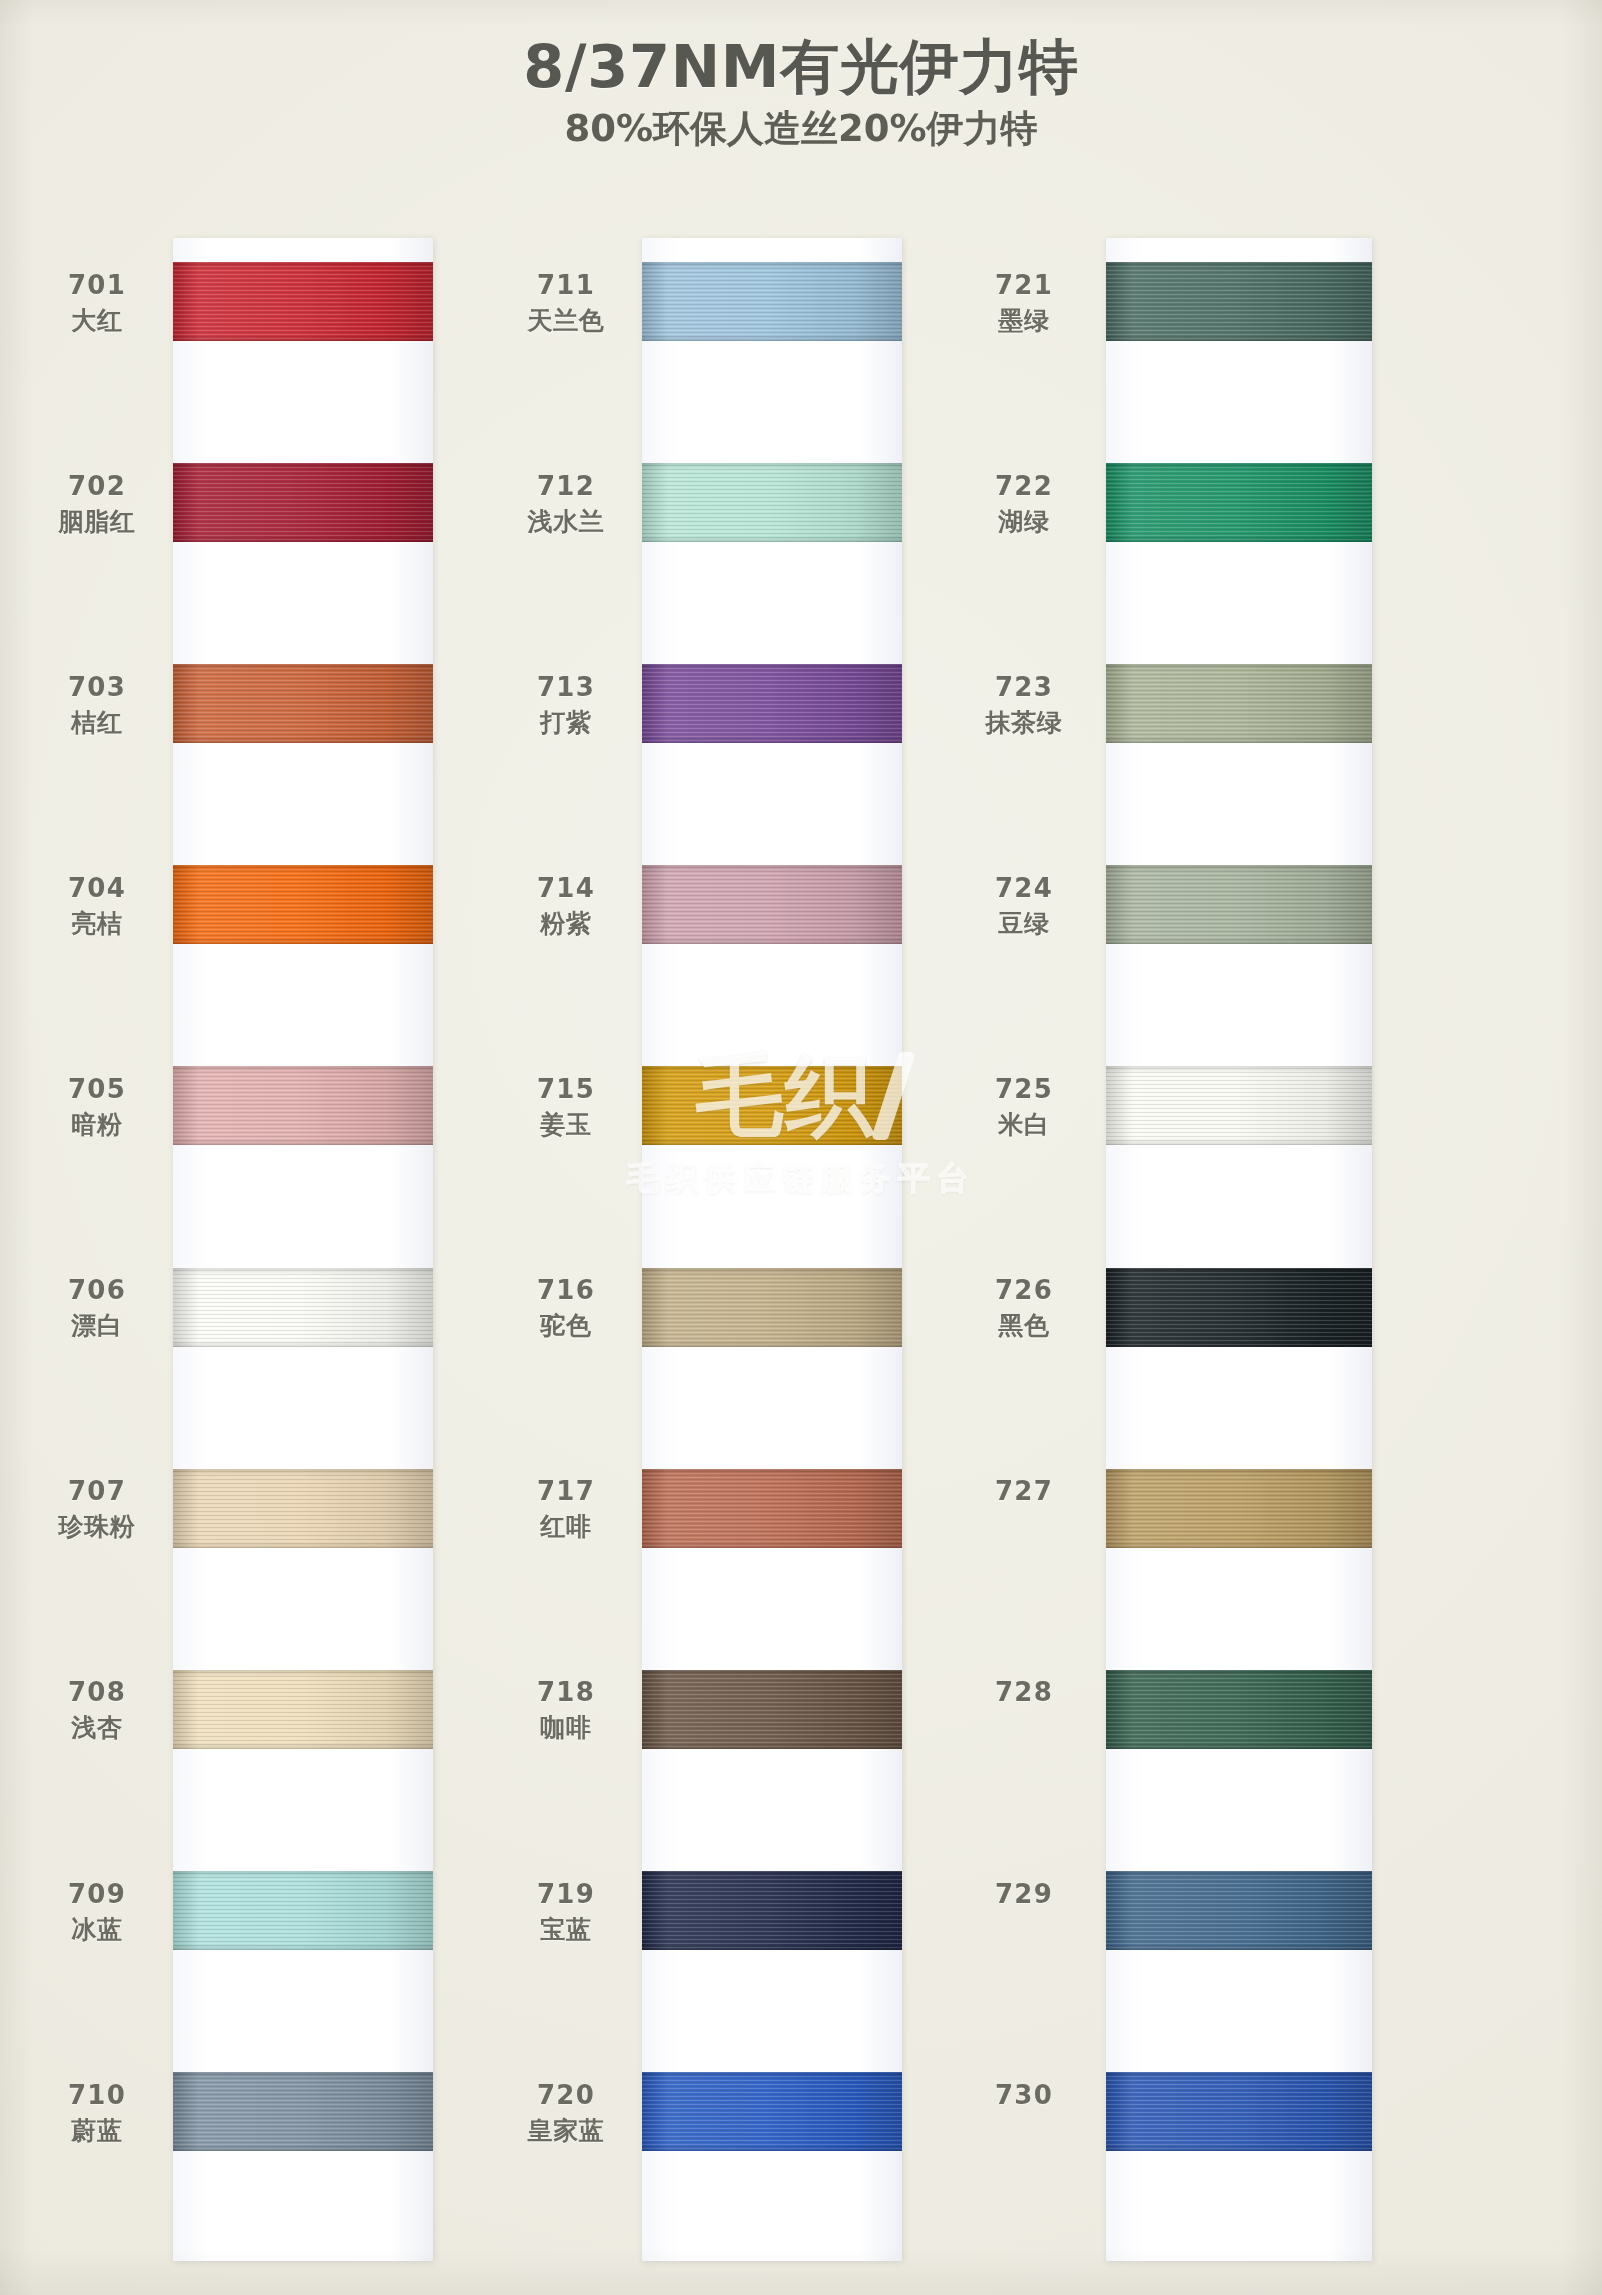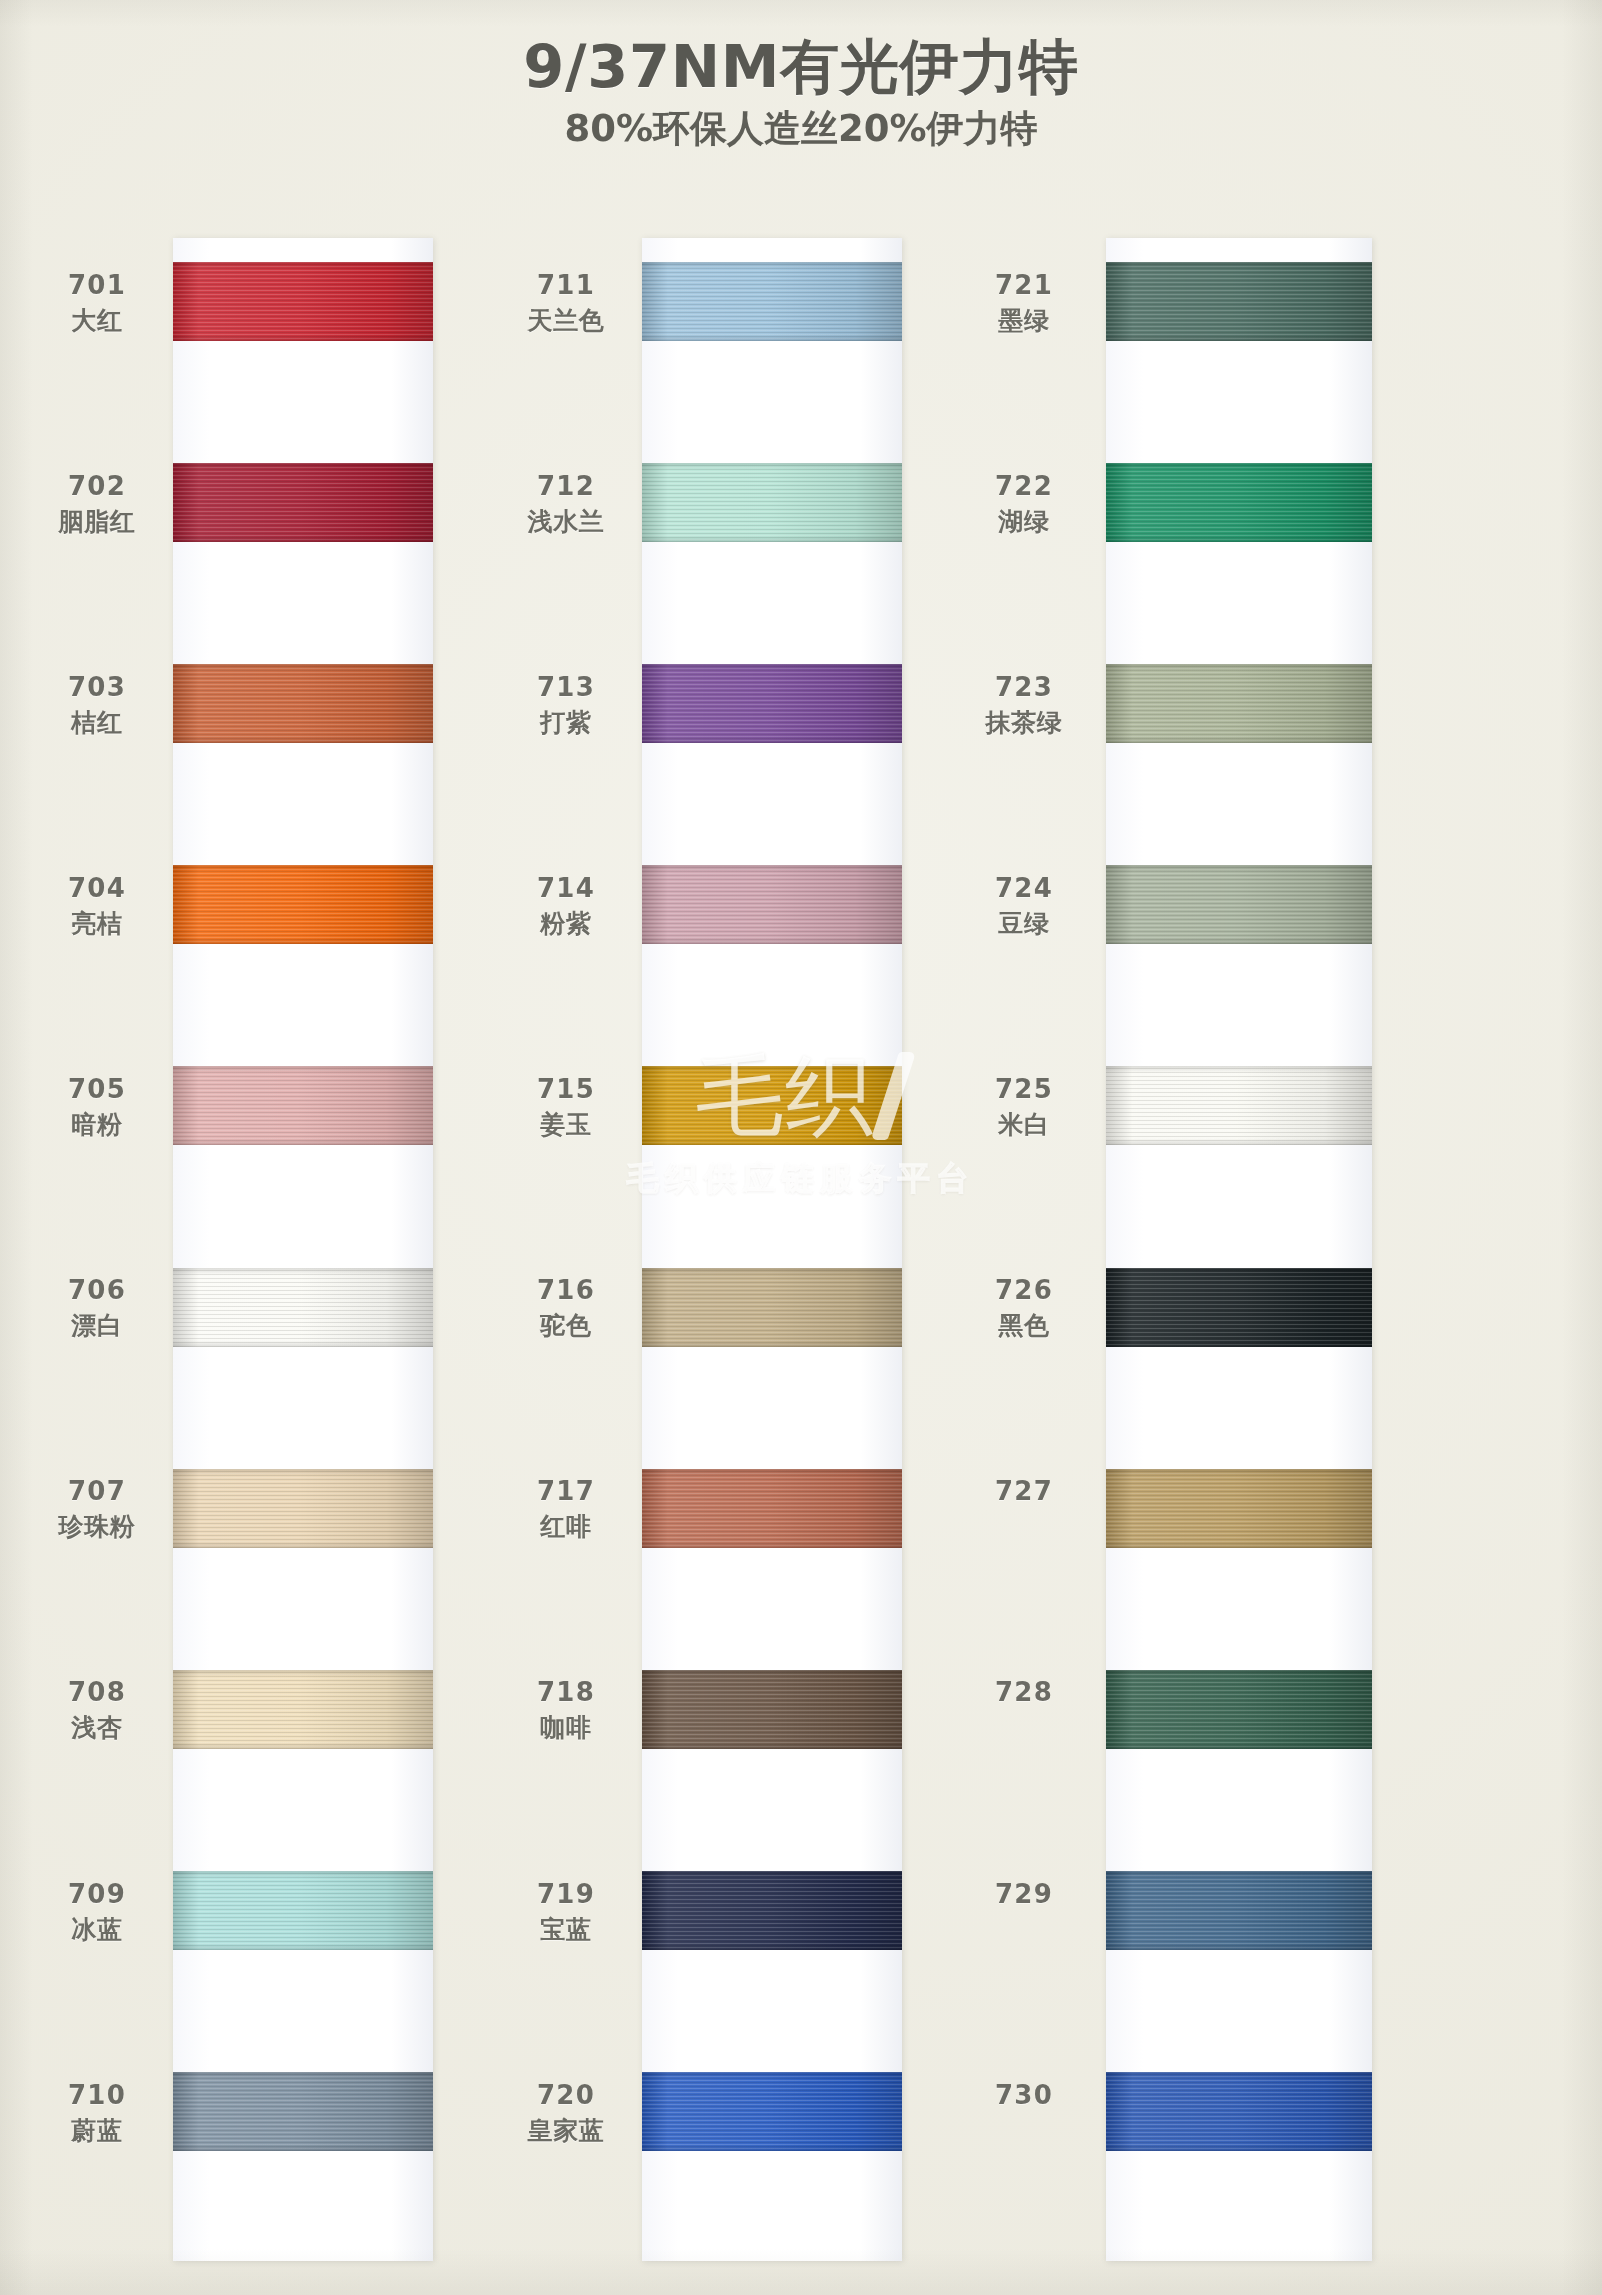--- a/index.html
+++ b/index.html
@@ -181,21 +181,21 @@
     pointer-events: none;
     text-align: center;
     opacity: 0.82;
   }
   .wm-main {
     display: flex;
     align-items: center;
     justify-content: center;
     gap: 6.7px;
     font-size: 88px;
-    font-weight: 400;
+    font-weight: 700;
     color: rgba(255,255,255,0.88);
     letter-spacing: 1.3px;
     text-shadow: 0 1.3px 3.3px rgba(130,125,110,0.30);
     line-height: 1;
   }
   .wm-slash {
     display: inline-block;
     width: 17.3px;
     height: 88px;
     background: rgba(255,255,255,0.88);
@@ -212,21 +212,21 @@
     -webkit-text-stroke: 1.3px rgba(255,255,255,0.85);
     text-shadow: 0 1.3px 2.7px rgba(130,125,110,0.22);
   }
 </style>
 </head>
 <body>
 
 <div id="card">
 
   <div class="header">
-    <div class="title">9/37NM有光伊力特</div>
+    <div class="title">8/37NM有光伊力特</div>
     <div class="subtitle">80%环保人造丝20%伊力特</div>
   </div>
 
   <div class="columns" id="columns-root">
       <div class="column col-0">
         <div class="strip"></div>
         <div class="labels">
           <div class="label" style="top: 31px;">
             <div class="code">701</div>
             <div class="cname">大红</div>

